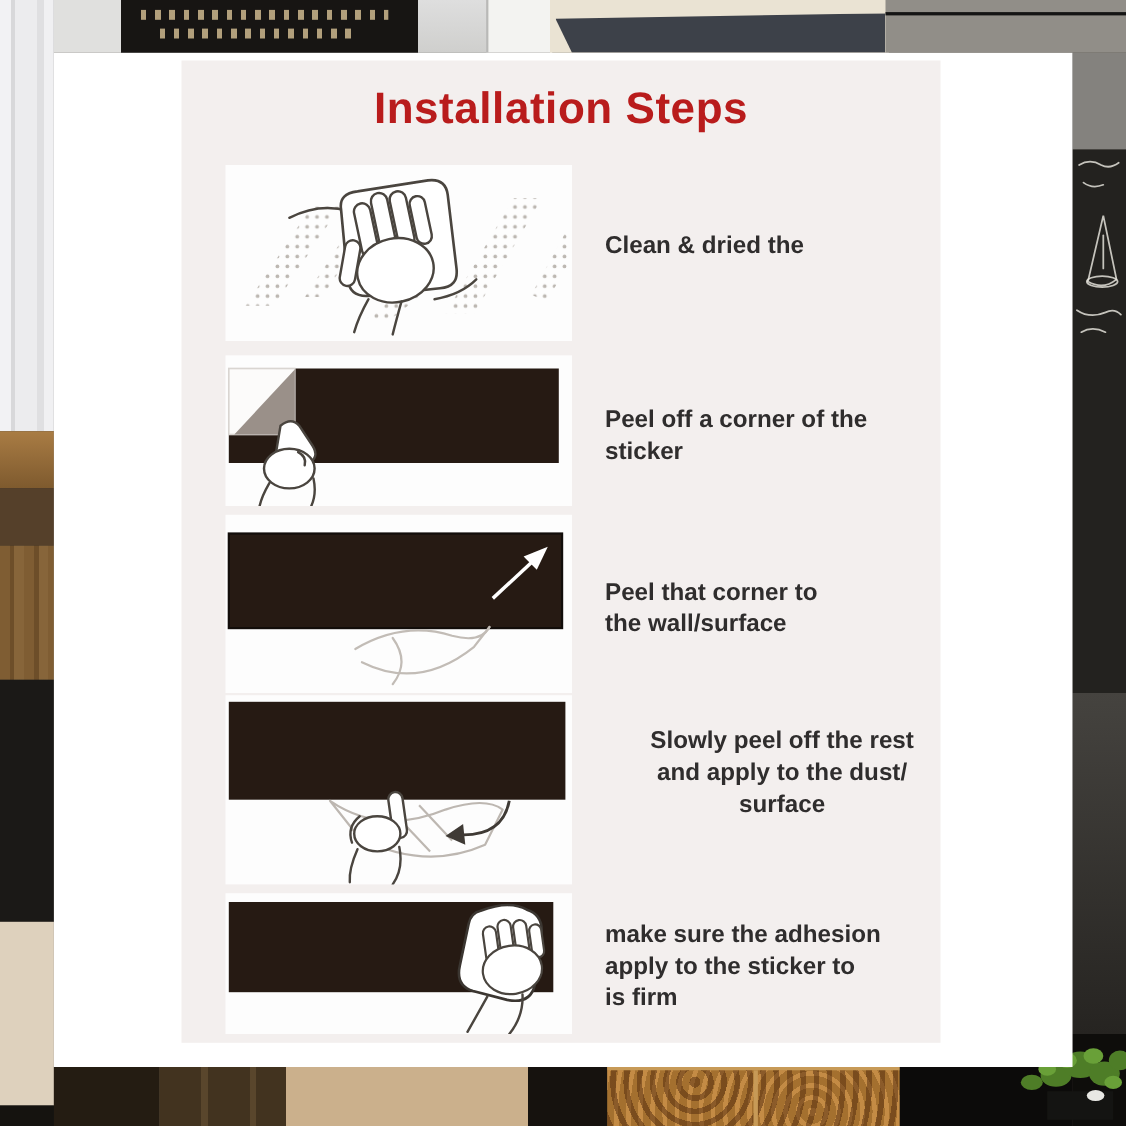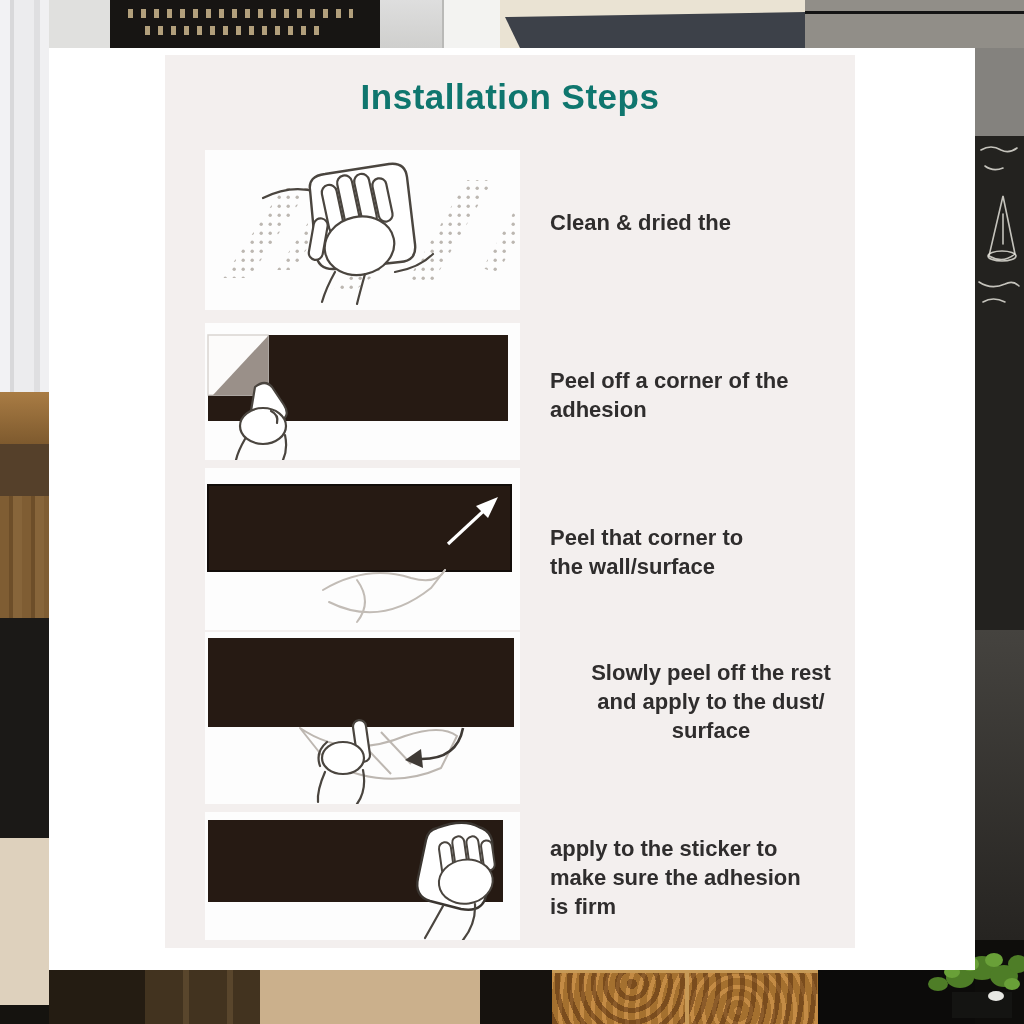--- a/index.html
+++ b/index.html
@@ -49,21 +49,21 @@
     background:repeating-radial-gradient(circle at 30% 20%,rgba(70,32,8,.45) 0 5px,rgba(0,0,0,0) 5px 12px),
                repeating-radial-gradient(circle at 70% 70%,rgba(255,190,110,.35) 0 4px,rgba(0,0,0,0) 4px 11px);}
   .rust-split{position:absolute;left:50%;top:0;width:4px;height:100%;background:#c79a57;}
   .bg-bottom-dark-right{left:818px;top:970px;width:157px;height:54px;background:#0c0b0a;}
 
   
   .frame{position:absolute;left:49px;top:48px;width:926px;height:922px;background:#ffffff;z-index:1;}
   .panel{position:absolute;left:165px;top:55px;width:690px;height:893px;background:#f3efee;z-index:2;}
 
   .title{position:absolute;left:0;top:22px;width:100%;text-align:center;
-    font-size:35px;font-weight:bold;color:#0f766e;letter-spacing:.5px;}
+    font-size:40px;font-weight:bold;color:#b91c1c;letter-spacing:.5px;}
 
   .cell{position:absolute;left:40px;width:315px;background:#fdfdfd;}
   .c1{top:95px;height:160px;}
   .c2{top:268px;height:137px;}
   .c3{top:413px;height:162px;}
   .c4{top:577px;height:172px;}
   .c5{top:757px;height:128px;}
   .cell svg{display:block;width:100%;height:100%;}
 
   .stept{position:absolute;left:385px;width:322px;
@@ -197,21 +197,21 @@
           <path d="M66,88 Q74,92 72,100" fill="none"></path>
         </g>
         <g stroke="#4a453f" stroke-width="2.2" fill="none" stroke-linecap="round">
           <path d="M40,116 Q33,128 31,137"></path>
           <path d="M80,112 Q83,126 78,137"></path>
         </g>
       </svg>
     </div>
     <div class="stept t2">
       <span>Peel off a corner of the</span>
-      <span>adhesion</span>
+      <span>sticker</span>
     </div>
 
     <div class="cell c3">
       <svg viewBox="0 0 315 162">
         <rect x="3" y="17" width="303" height="86" fill="#261a13" stroke="#120d0a" stroke-width="2"></rect>
         <line x1="243" y1="76" x2="285" y2="37" stroke="#ffffff" stroke-width="3.2"></line>
         <polygon points="293,29 271,38 283,50" fill="#ffffff"></polygon>
         <g stroke="#c2bcb6" stroke-width="2" fill="none" stroke-linecap="round">
           <path d="M118,122 Q162,96 206,110 Q232,117 240,102"></path>
           <path d="M124,134 Q176,160 226,120 L240,102"></path>
@@ -264,18 +264,18 @@
           <rect x="280" y="32" width="11" height="30" rx="5.5"></rect>
           <ellipse cx="260" cy="70" rx="27" ry="22"></ellipse>
         </g>
         <g stroke="#4a453f" stroke-width="2.2" fill="none" stroke-linecap="round">
           <path d="M238,94 Q228,112 220,126"></path>
           <path d="M270,92 Q271,112 258,128"></path>
         </g>
       </svg>
     </div>
     <div class="stept t5">
+      <span>make sure the adhesion</span>
       <span>apply to the sticker to</span>
-      <span>make sure the adhesion</span>
       <span>is firm</span>
     </div>
   </div>
 </div>
 
 </body></html>

